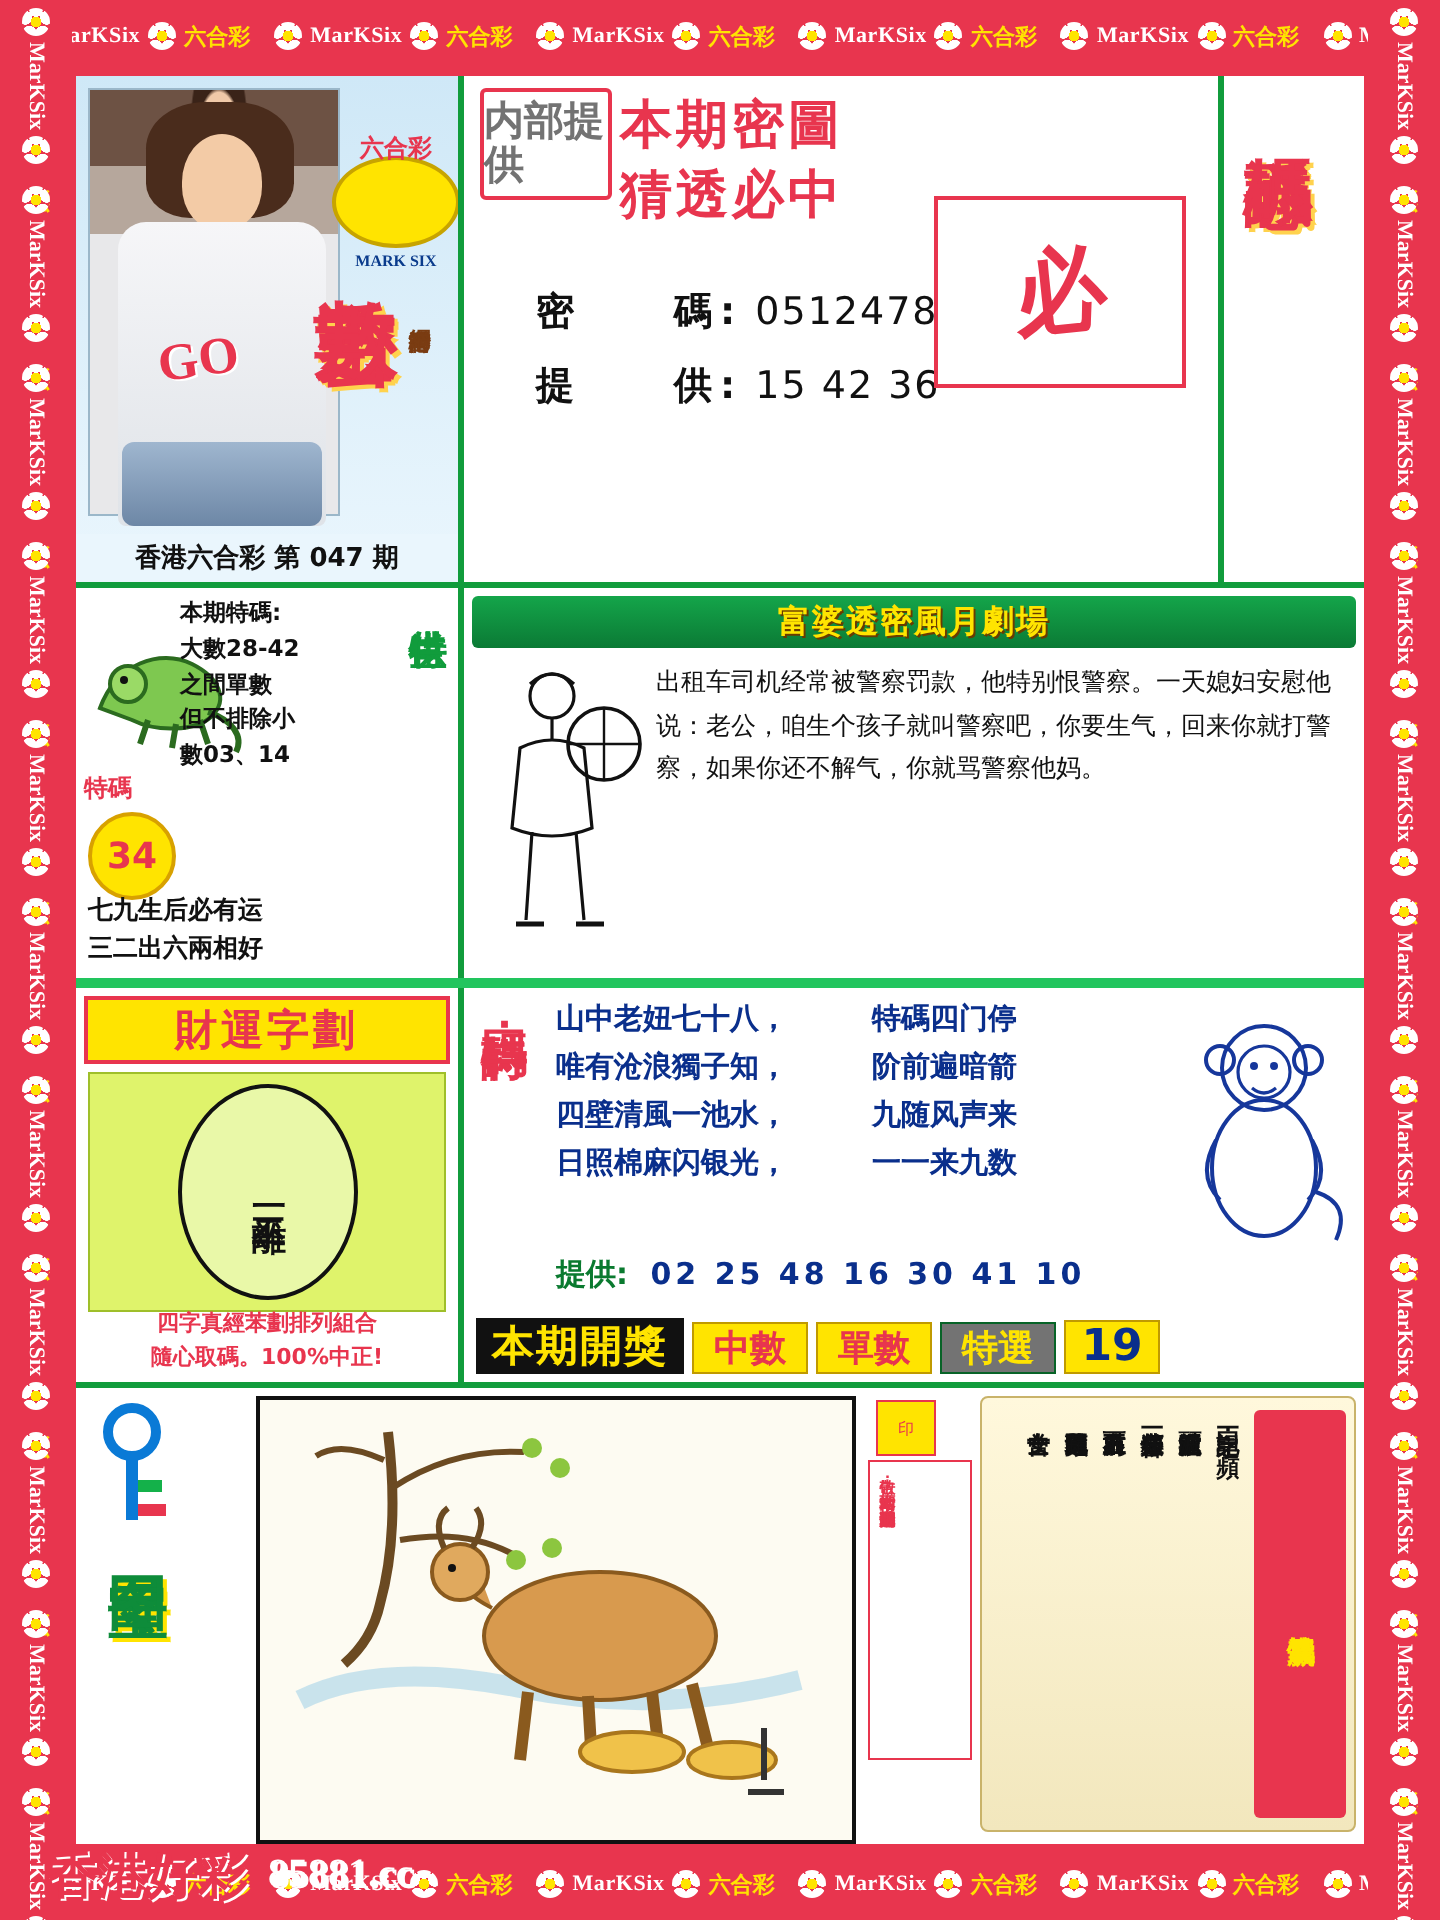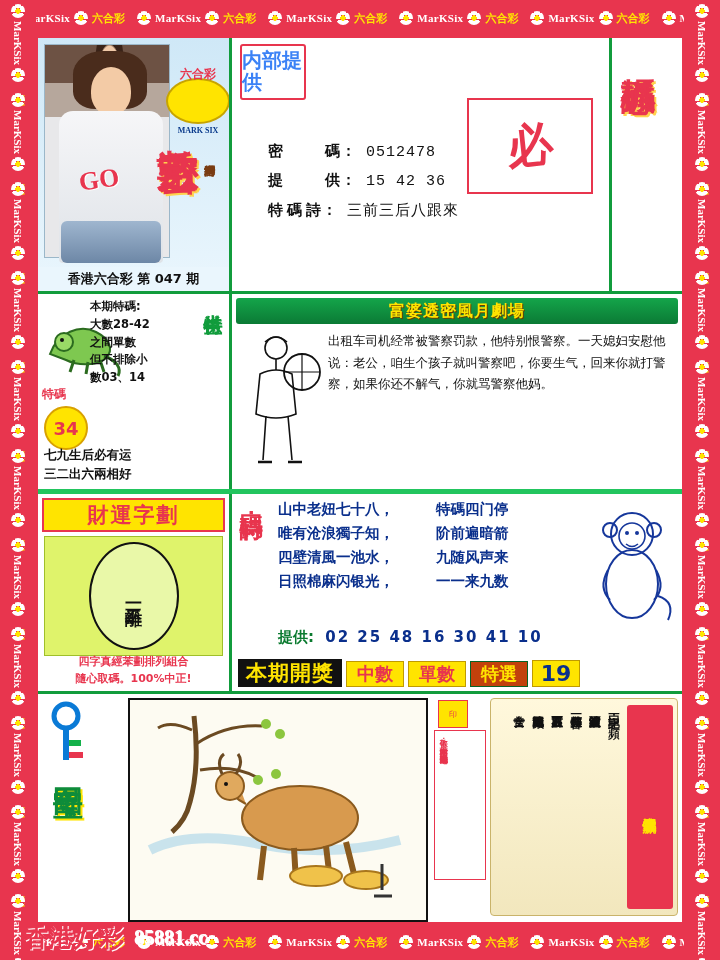--- a/index.html
+++ b/index.html
@@ -156,34 +156,34 @@
 
   .mid-box{
     flex:1;position:relative;
     border-right:3px solid #119c3c;
     box-sizing:border-box;
     background:#fff;
   }
   .neibu{
     position:absolute;left:8px;top:6px;width:62px;height:52px;
     border:2px solid #e8354e;border-radius:3px;
-    color:#3b82f6;font-size:20px;font-weight:bold;
+    color:#737373;font-size:20px;font-weight:bold;
     display:flex;flex-direction:column;align-items:center;justify-content:center;
     line-height:1.08;
   }
   .slogan{
     position:absolute;left:78px;top:8px;
   }
   .slogan div{
     font-size:26px;font-weight:bold;color:#e8354e;
     letter-spacing:2px;line-height:1.35;
   }
   .code-lines{
     position:absolute;left:36px;top:100px;
-    font-size:15px;color:#111;line-height:1.95;font-family:Liberation Mono, monospace;
+    font-size:19px;color:#111;line-height:1.95;
   }
   .code-lines b{letter-spacing:4px;font-weight:bold;}
   .code-lines .v{color:#111;letter-spacing:1px;}
   .seal{
     position:absolute;right:16px;top:60px;
     width:122px;height:92px;
     border:2px solid #e8354e;
     display:flex;align-items:center;justify-content:center;
   }
   .seal span{
@@ -332,21 +332,21 @@
   .rb-black{
     background:#111;color:#ffe400;font-size:21px;font-weight:bold;
     display:flex;align-items:center;justify-content:center;padding:0 8px;
     letter-spacing:1px;
   }
   .rb-cell{
     background:#ffe400;border:1px solid #c09a00;
     color:#e8354e;font-size:18px;font-weight:bold;
     display:flex;align-items:center;justify-content:center;padding:0 10px;
   }
-  .rb-cell.green{background:#c2410c;color:#ffe400;border-color:#076327;}
+  .rb-cell.green{background:#737373;color:#ffe400;border-color:#076327;}
   .rb-num{
     background:#ffe400;border:1px solid #c09a00;color:#0a2f8c;
     font-size:22px;font-weight:bold;
     display:flex;align-items:center;justify-content:center;width:46px;
   }
 
   
   .sec4{display:flex;height:228px;}
   .treasure{
     width:90px;position:relative;background:#fff;
@@ -649,27 +649,29 @@
         </div>
         <div class="tou-mi-shu">
           <div class="big-red">透密數</div>
           <div class="side-vert">香港當灣網</div>
         </div>
         <div class="issue-bar">香港六合彩  第 047 期</div>
       </div>
 
       <div class="mid-box">
         <div class="neibu">内部提供</div>
+        <div class="slogan">
+          <div>本期密圖</div>
+          <div>猜透必中</div>
+        </div>
         <div class="code-lines">
           <div><b>密　　碼:</b>
             <span class="v">0512478</span></div>
           <div><b>提　　供:</b>
             <span class="v">15  42  36</span></div>
-          <div><b>特碼詩:</b>
-            <span class="v">三前三后八跟來</span></div>
         </div>
         <div class="seal">
           <span>必</span>
         </div>
       </div>
 
       <div class="right-box">
         <div class="vtitle">心誠抓碼</div>
       </div>
     </div>

